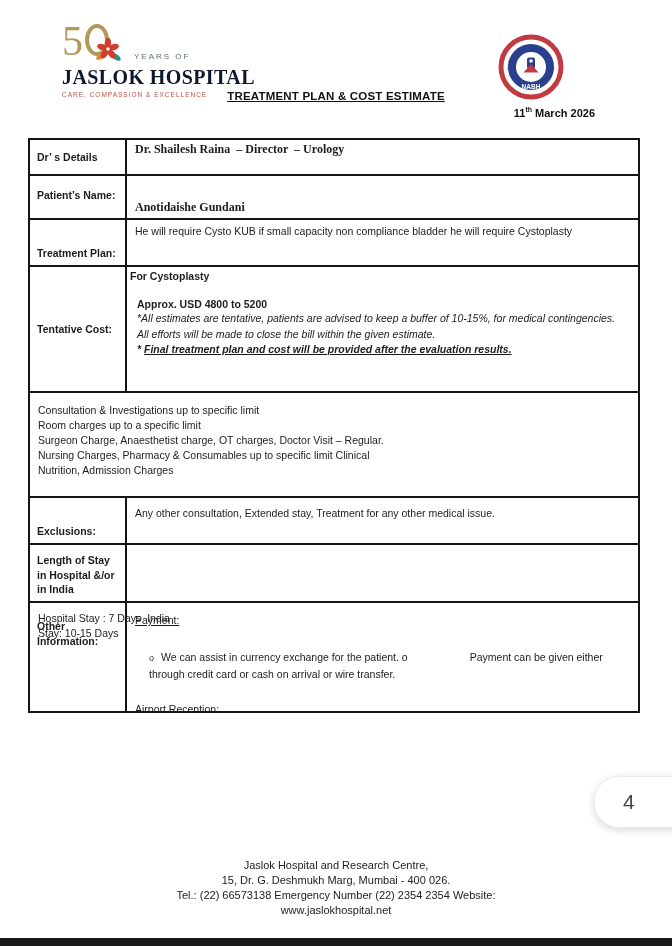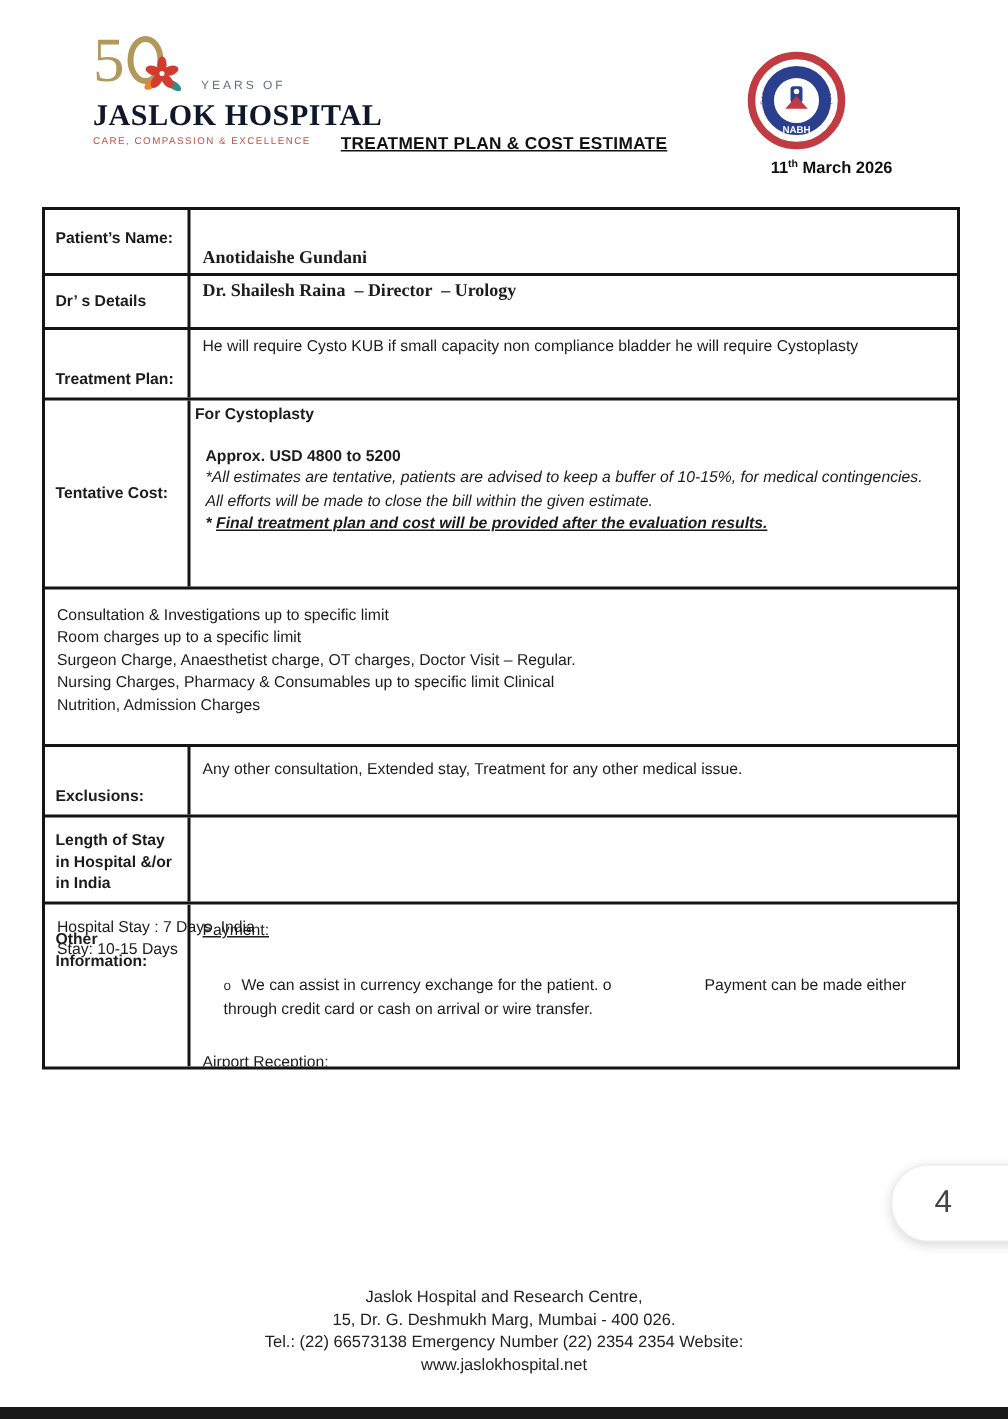--- a/index.html
+++ b/index.html
@@ -99,31 +99,31 @@
       <circle cx="33" cy="27" r="1.8" fill="#ffffff"></circle>
       <path d="M25.5 38.5 L33 30 L40.5 38.5 Z" fill="#c13b42"></path>
       <text x="33" y="54.5" text-anchor="middle" font-size="6.5" font-weight="bold" fill="#ffffff" font-family="Liberation Sans, sans-serif">NABH</text>
     </svg>
   </div>
 
   <div class="date-line"><span>11</span><sup>th</sup><span> March 2026</span></div>
 
   <div class="est-table">
 
+    <div class="row r2">
+      <div class="lcell l-center">Dr’ s Details</div>
+      <div class="vcell v-top2">
+        <span class="serif-bold pre">Dr. Shailesh Raina  – Director  – Urology</span>
+      </div>
+    </div>
+
     <div class="row r1">
       <div class="lcell l-top12">Patient’s Name:</div>
       <div class="vcell v-bottom">
         <span class="serif-bold pre">Anotidaishe Gundani</span>
-      </div>
-    </div>
-
-    <div class="row r2">
-      <div class="lcell l-center">Dr’ s Details</div>
-      <div class="vcell v-top2">
-        <span class="serif-bold pre">Dr. Shailesh Raina  – Director  – Urology</span>
       </div>
     </div>
 
     <div class="row r3">
       <div class="lcell l-bottom">Treatment Plan:</div>
       <div class="vcell v-top4">
         <span>He will require Cysto KUB if small capacity non compliance bladder he will require Cystoplasty</span>
       </div>
     </div>
 
@@ -159,21 +159,21 @@
       <div class="vcell v-top10">
         <div class="los-line pre">Hospital Stay : 7 Days  India</div>
         <div class="los-line">Stay: 10-15 Days</div>
       </div>
     </div>
 
     <div class="row r8">
       <div class="lcell l-top16">Other Information:</div>
       <div class="vcell v-top10">
         <div class="oi-head"><span class="u">Payment:</span></div>
-        <div class="bullet-line"><span class="marker">o</span><span class="pre">We can assist in currency exchange for the patient. o</span><span class="spacer"></span><span>Payment can be made either</span></div>
+        <div class="bullet-line"><span class="marker">o</span><span class="pre">We can assist in currency exchange for the patient. o</span><span class="spacer"></span><span>Payment can be given either</span></div>
         <div class="cont-line">through credit card or cash on arrival or wire transfer.</div>
         <div class="mt20"><span class="u">Airport Reception</span><span>:</span></div>
         <div class="bullet-line"><span class="marker">o</span><span>Please forward the patient’s complete travel details in advance so that we can make all the</span></div>
       </div>
     </div>
 
   </div>
 
   <div class="page-pill">
     <span>4</span>

